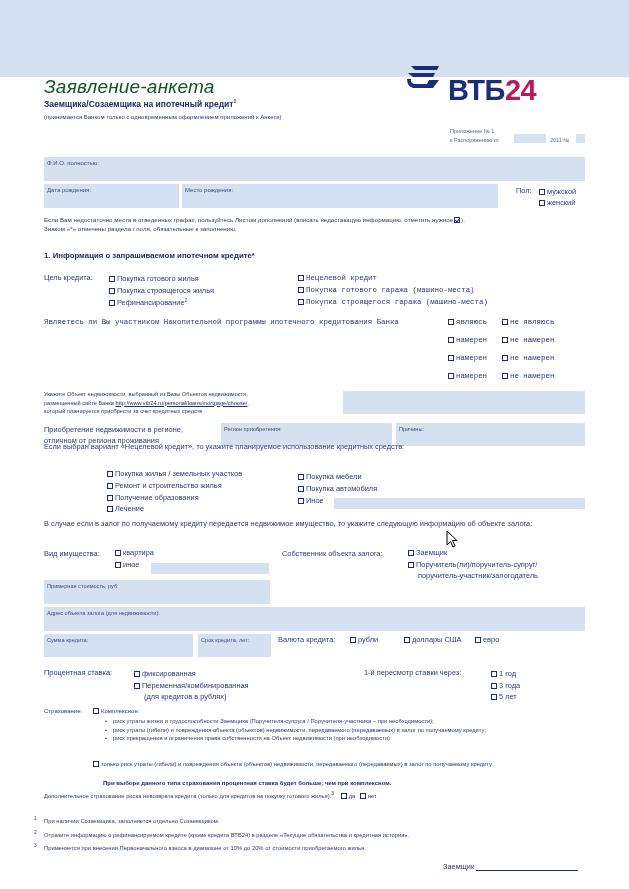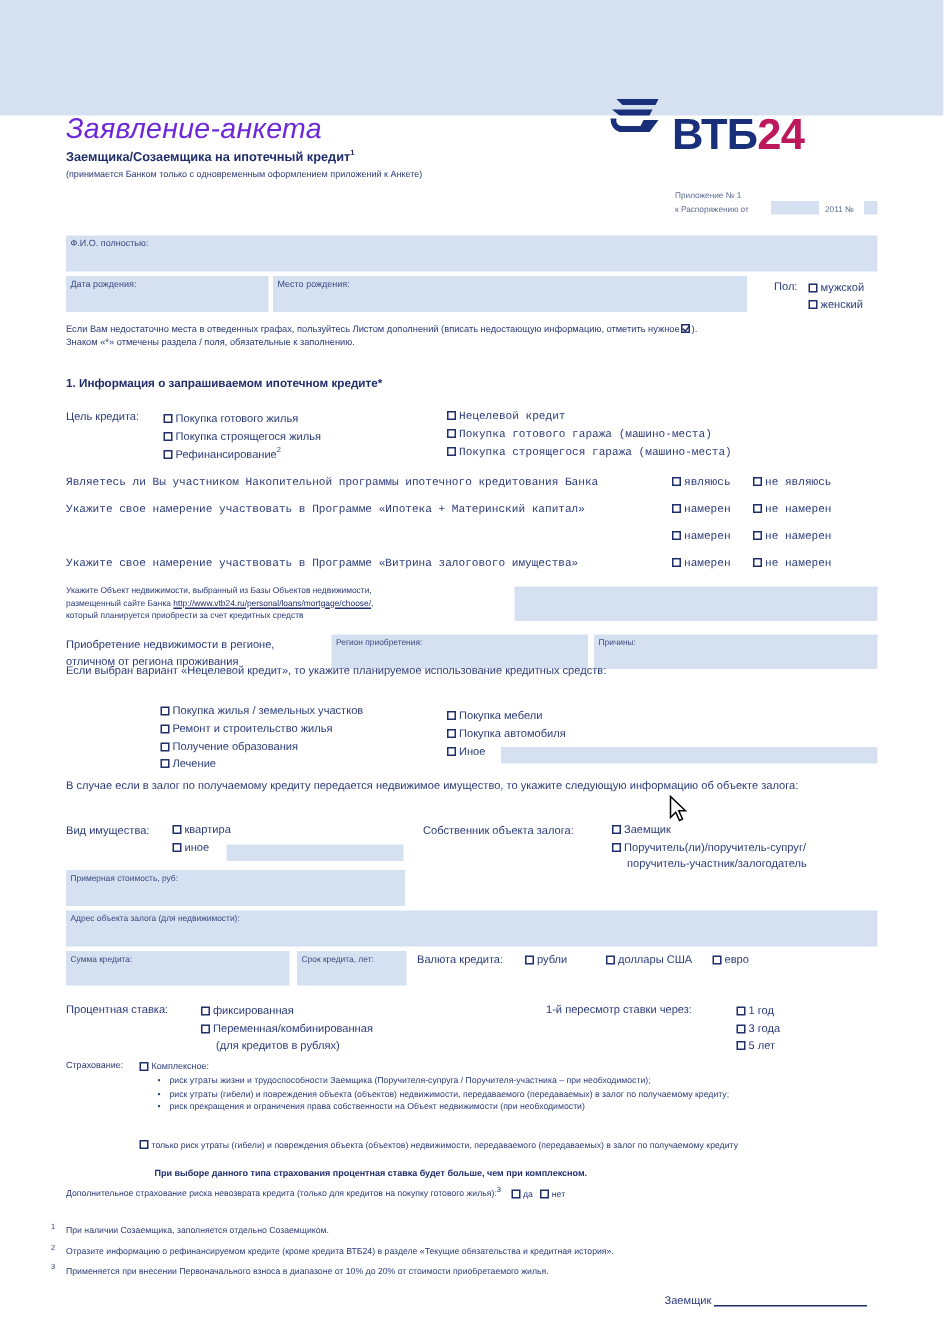--- a/index.html
+++ b/index.html
@@ -1,20 +1,20 @@
 <!DOCTYPE html>
 <html><head>
 <meta charset="utf-8">
 <style>
   * { box-sizing: border-box; margin: 0; padding: 0; }
   html, body { width: 629px; height: 889px; background: #ffffff; overflow: hidden; }
   body { position: relative; font-family: "Liberation Sans", sans-serif; color: #1f2d6b; }
   .abs { position: absolute; }
   .band { left: 0; top: 0; width: 629px; height: 77px; background: #d5e1f0; }
-  .title { left: 44px; top: 76px; font-size: 19px; font-style: italic; color: #6d28d9; letter-spacing: 0.2px; }
+  .title { left: 44px; top: 76px; font-size: 19px; font-style: italic; color: #14532d; letter-spacing: 0.2px; }
   .subtitle { left: 44px; top: 99px; font-size: 8.5px; font-weight: bold; color: #1f2d6b; }
   .note { left: 44px; top: 114px; font-size: 6px; color: #2a3a78; }
   sup { font-size: 5px; vertical-align: super; line-height: 0; }
   .logo-text { left: 448px; top: 74px; font-size: 29px; font-weight: bold; letter-spacing: -0.5px; }
   .logo-text .vtb { color: #1a2f7a; }
   .logo-text .n24 { color: #be185d; }
   .appendix { left: 450px; top: 127px; font-size: 5.5px; color: #5a6a90; line-height: 9px; }
   .fillbox { background: #d5e1f0; }
   .lbl6 { font-size: 6px; color: #3a4a80; }
   .txt7 { font-size: 7.4px; color: #2a3a78; }
@@ -90,30 +90,28 @@
   <div class="opt"><span class="cb"></span><span>Покупка строящегося гаража (машино-места)</span></div>
 </div>
 
 <div class="abs txt7" style="left:44px;top:318px;width:545px;font-family:Liberation Mono, monospace;">
   <div style="position:relative;height:18px;">
     <span>Являетесь ли Вы участником Накопительной программы ипотечного кредитования Банка</span>
     <span class="opt" style="position:absolute;left:404px;"><span class="cb"></span><span>являюсь</span></span>
     <span class="opt" style="position:absolute;left:458px;"><span class="cb"></span><span>не являюсь</span></span>
   </div>
   <div style="position:relative;height:18px;">
-    <span>Укажите свое намерение участвовать в Программе «Ипотека + Материнский капитал»</span>
     <span class="opt" style="position:absolute;left:404px;"><span class="cb"></span><span>намерен</span></span>
     <span class="opt" style="position:absolute;left:458px;"><span class="cb"></span><span>не намерен</span></span>
   </div>
   <div style="position:relative;height:18px;">
     <span class="opt" style="position:absolute;left:404px;"><span class="cb"></span><span>намерен</span></span>
     <span class="opt" style="position:absolute;left:458px;"><span class="cb"></span><span>не намерен</span></span>
   </div>
   <div style="position:relative;height:18px;">
-    <span>Укажите свое намерение участвовать в Программе «Витрина залогового имущества»</span>
     <span class="opt" style="position:absolute;left:404px;"><span class="cb"></span><span>намерен</span></span>
     <span class="opt" style="position:absolute;left:458px;"><span class="cb"></span><span>не намерен</span></span>
   </div>
 </div>
 
 <div class="abs" style="left:44px;top:390px;font-size:5.6px;line-height:8.5px;color:#2a3a78;">
   <div>Укажите Объект недвижимости, выбранный из Базы Объектов недвижимости,</div>
   <div style="white-space:nowrap;"><span>размещенный сайте Банка </span><a class="link">http://www.vtb24.ru/personal/loans/mortgage/choose/</a><span>,</span></div>
   <div>который планируется приобрести за счет кредитных средств</div>
 </div>

